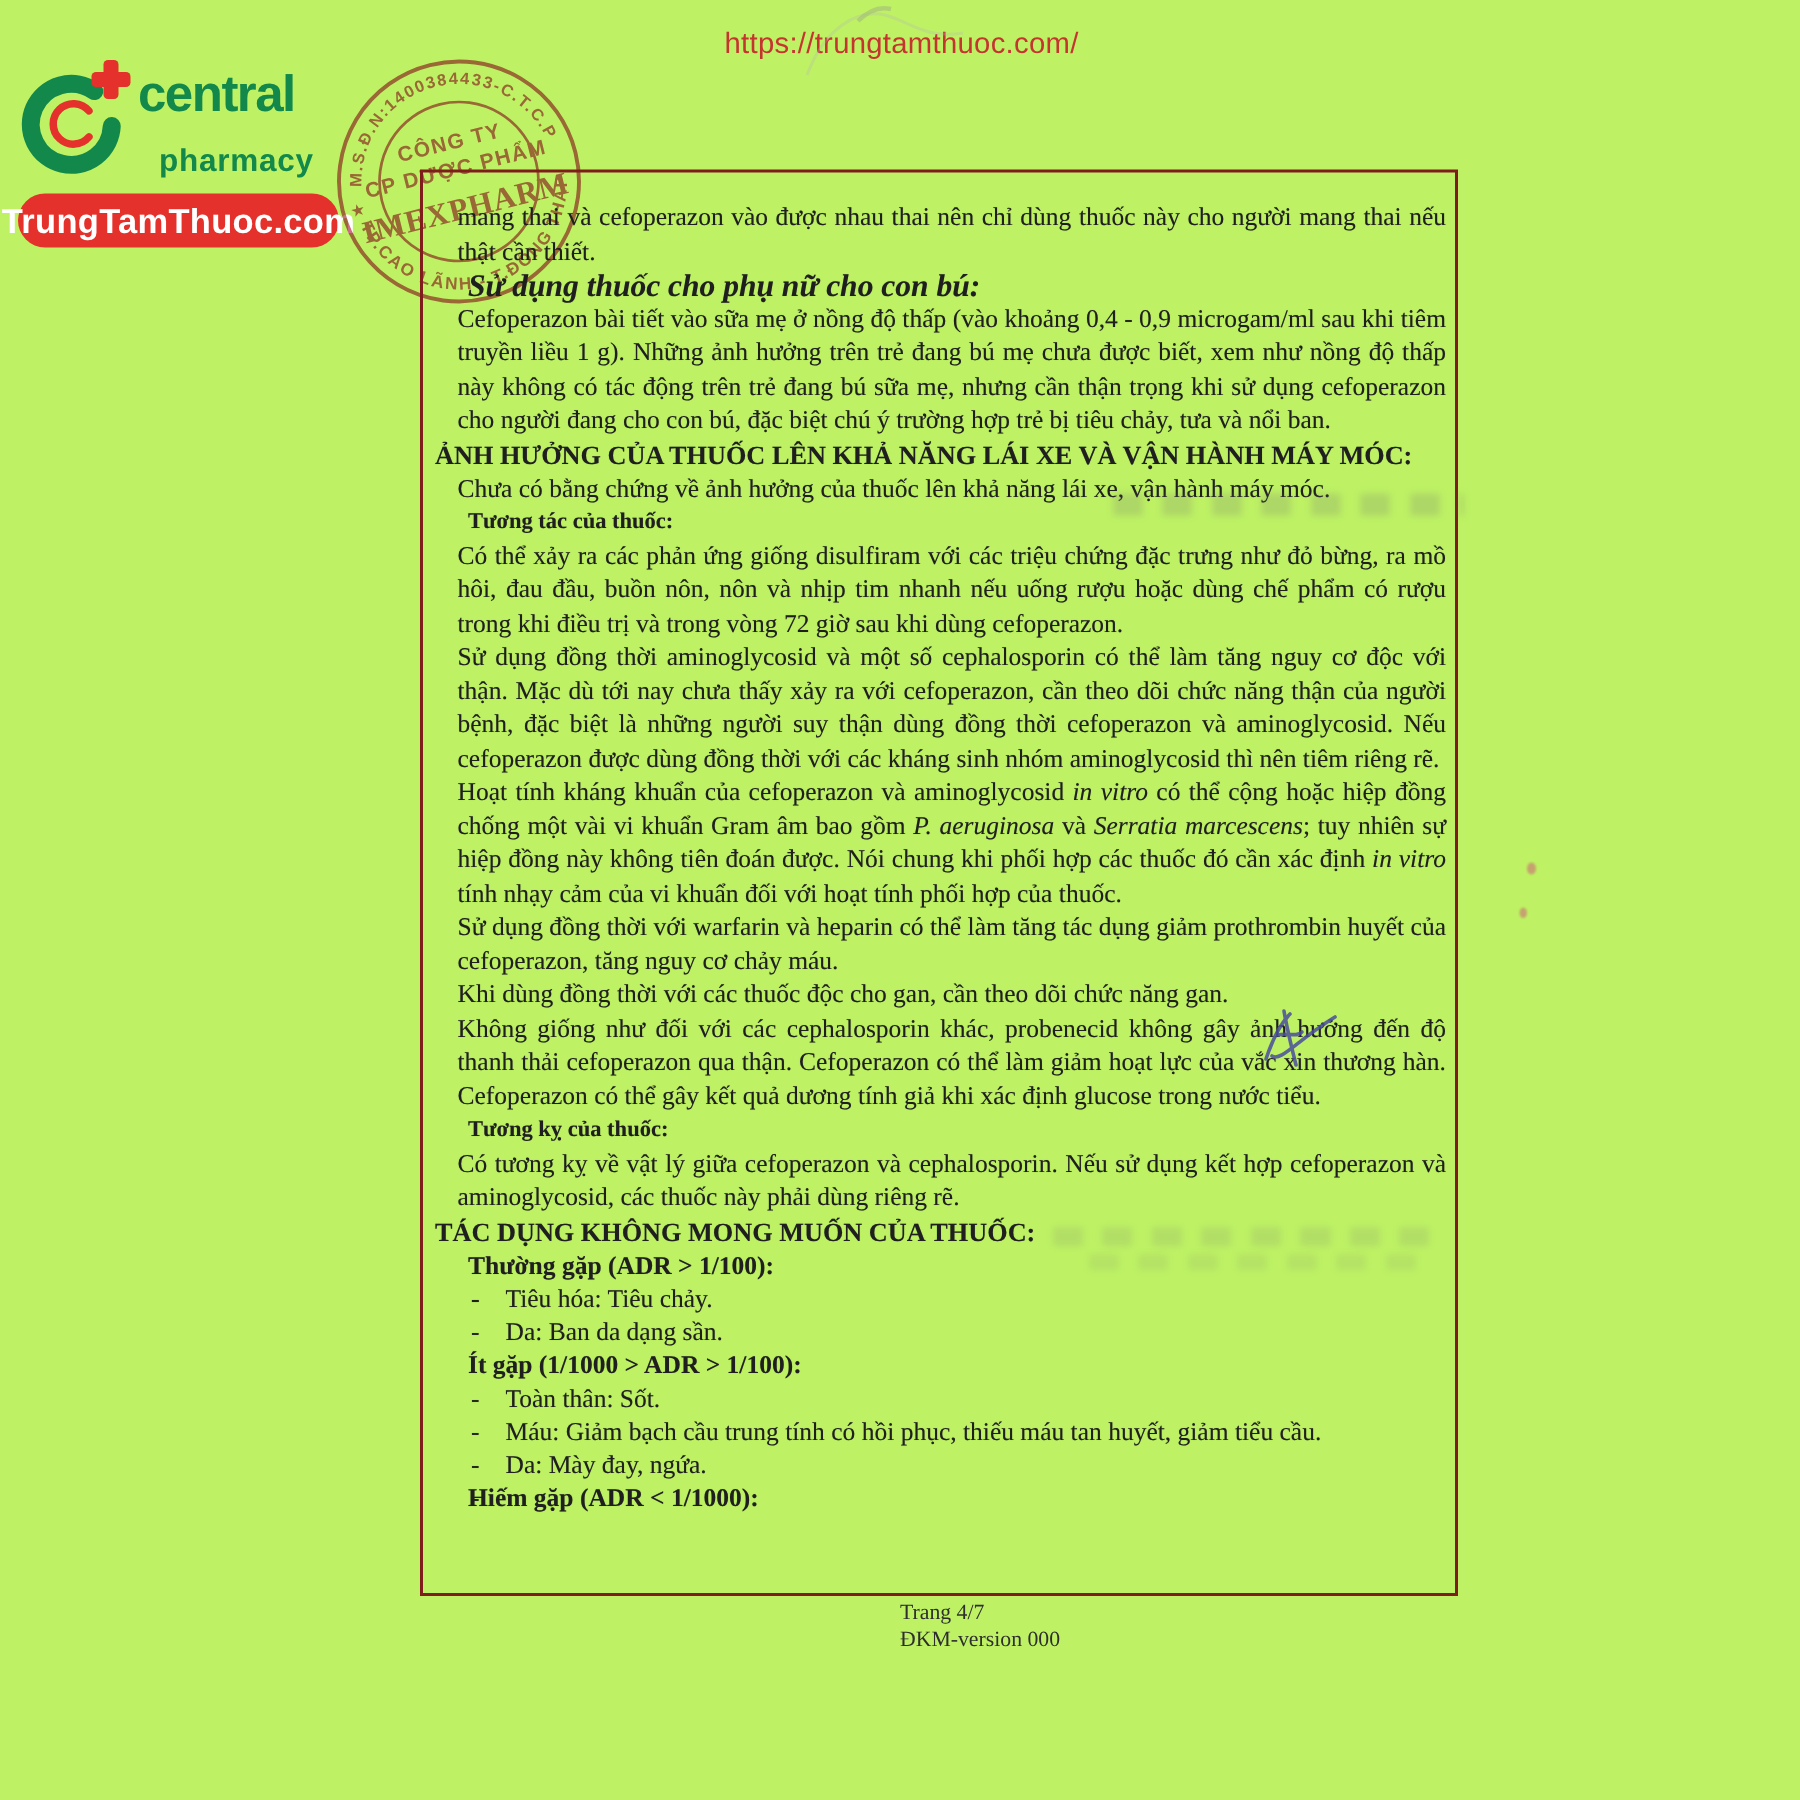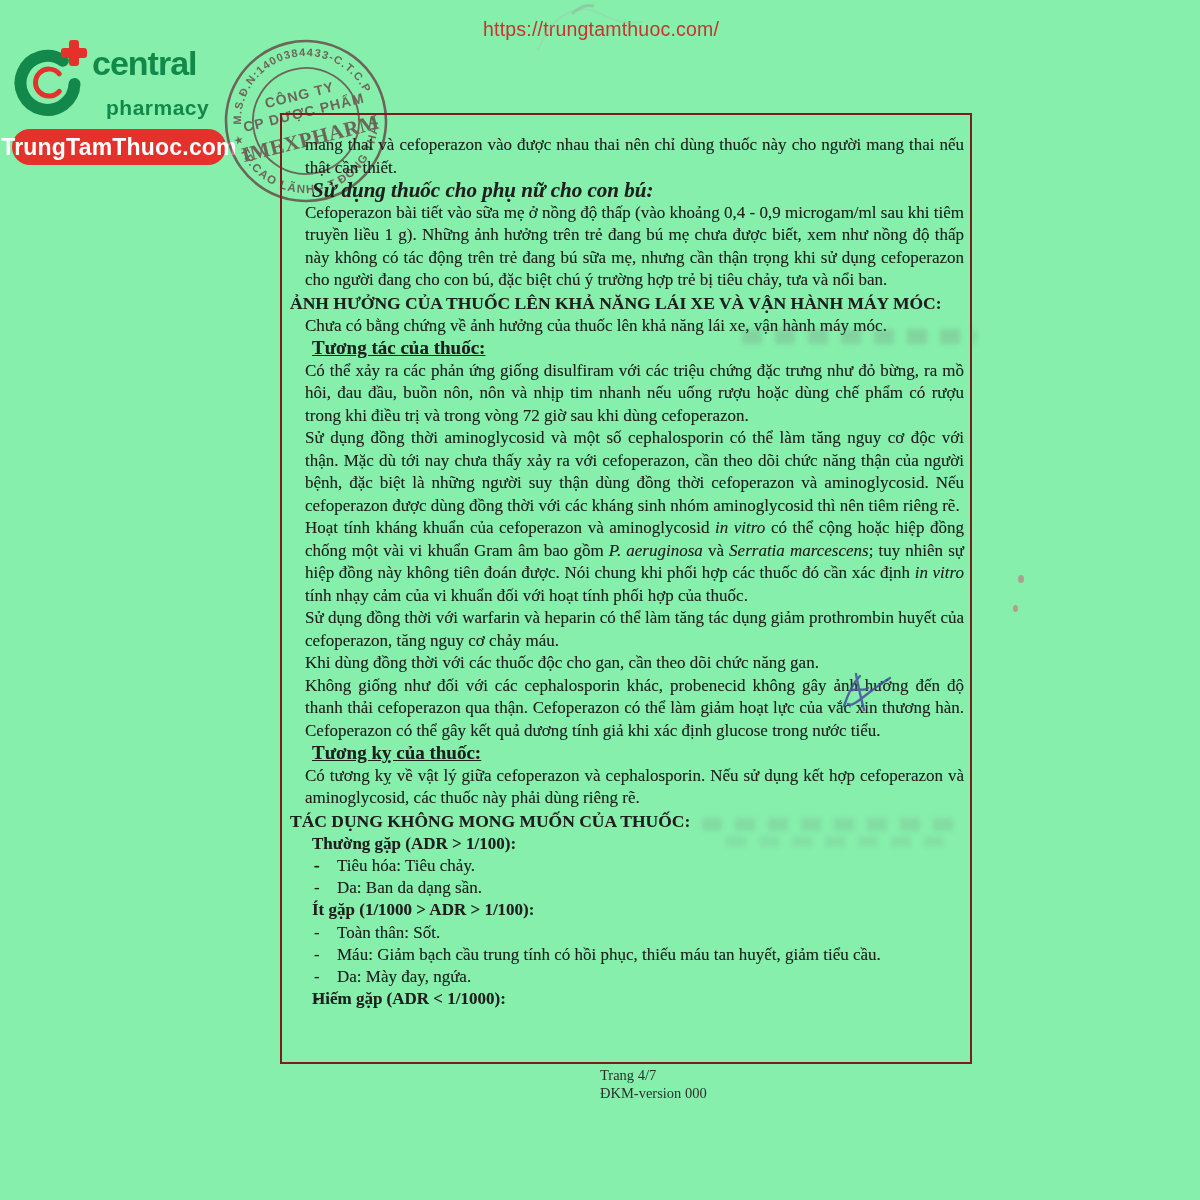--- a/index.html
+++ b/index.html
@@ -1,16 +1,16 @@
 <!DOCTYPE html>
 <html><head>
 <meta charset="utf-8">
 <style>
   html,body{margin:0;padding:0;background:#ffffff;}
-  .page{position:relative;width:1200px;height:1200px;background:#86efac;overflow:hidden;
+  .page{position:relative;width:1200px;height:1200px;background:#bef264;overflow:hidden;
         font-family:"Liberation Serif","DejaVu Serif",serif;}
 
   
   .src-url{position:absolute;left:483px;top:18px;font-family:"Liberation Sans","DejaVu Sans",sans-serif;
            font-size:19.5px;color:#c53530;letter-spacing:.2px;}
 
   
   .logo{position:absolute;left:12px;top:36px;width:230px;}
   .logo-icon{position:absolute;left:2px;top:2px;}
   .brand{position:absolute;left:80px;top:8px;font-family:"Liberation Sans","DejaVu Sans",sans-serif;
@@ -30,21 +30,21 @@
   .st-co{font-family:"Liberation Sans","DejaVu Sans",sans-serif;font-size:14px;font-weight:700;letter-spacing:1px;}
   .st-nm{font-family:"Liberation Serif","DejaVu Serif",serif;font-size:21px;font-weight:700;letter-spacing:.5px;}
 
   
   .doc-box{position:absolute;left:280px;top:113px;width:692px;height:951px;border:2px solid #7f1d1d;
            box-sizing:border-box;padding-top:19px;background:transparent;}
   .doc{color:#1f1f1f;text-shadow:0 0 .5px rgba(30,30,30,.38);}
   .blk{margin:0;}
   .p  {font-size:17px;line-height:22.5px;text-align:justify;padding:0 6px 0 23px;}
   .h1 {font-size:17.5px;font-weight:700;line-height:23px;padding-left:8px;}
-  .h2 {font-size:19px;font-weight:700;text-decoration:underline;line-height:22.5px;padding-left:30px;}
+  .h2 {font-size:15px;font-weight:700;line-height:22.5px;padding-left:30px;}
   .h3 {font-size:21px;font-weight:700;font-style:italic;line-height:22.5px;padding-left:30px;}
   .h3b{font-size:17px;font-weight:700;line-height:22.5px;padding-left:30px;}
   .li {font-size:17px;line-height:22px;padding-left:55px;position:relative;}
   .li .dash{position:absolute;left:32px;}
   .it{font-style:italic;}
 
   
   .footer{position:absolute;left:600px;top:1066px;width:348px;text-align:left;
           font-size:14.5px;line-height:18px;color:#2e2e2e;}
 

